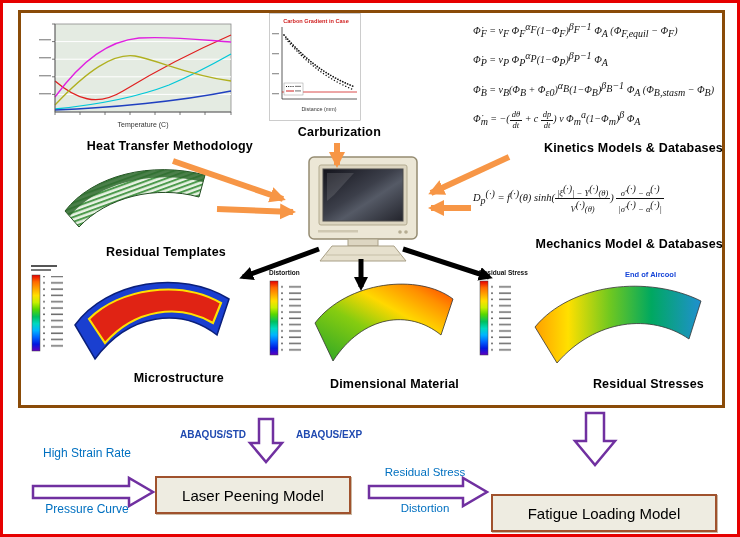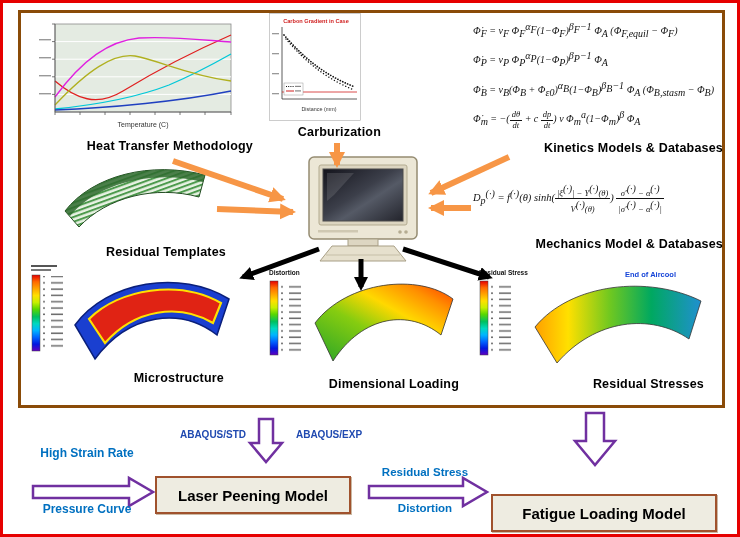--- a/index.html
+++ b/index.html
@@ -6,23 +6,23 @@
   body{background:#9a9a9a;font-family:"Liberation Sans",sans-serif}
   .page{position:relative;width:740px;height:537px;background:#fff;border:3px solid #e60000;overflow:hidden}
   .panel{position:absolute;left:15px;top:7px;width:707px;height:398px;border:3px solid #8a4b08;background:#fff}
   .abs{position:absolute}
   .img-label{position:absolute;font-weight:700;font-size:12.5px;color:#000;text-align:right;letter-spacing:.2px}
   .eq{position:absolute;font-family:"Liberation Serif",serif;font-style:italic;font-size:10px;color:#111}
   .eq-line{white-space:nowrap;margin-bottom:11px}
   .eq .frac{display:inline-block;text-align:center;vertical-align:middle;font-size:8.5px;line-height:1.1}
   .eq .num{display:block;border-bottom:1px solid #111;padding:0 2px}
   .eq .den{display:block;padding:0 2px}
-  .blue-label{position:absolute;color:#0070c0;font-weight:700;text-align:center;font-size:12px}
+  .blue-label{position:absolute;color:#0070c0;font-weight:400;text-align:center;font-size:12px}
   .abaqus-label{position:absolute;color:#1f49b0;font-weight:700;text-align:center;font-size:10px}
-  .model-box{position:absolute;height:38px;background:#eeece1;border:2px solid #a0522d;display:flex;align-items:center;justify-content:center;font-weight:700;font-size:15px;color:#000;box-shadow:1px 1px 0 #cbb9a4}
+  .model-box{position:absolute;height:38px;background:#eeece1;border:2px solid #a0522d;display:flex;align-items:center;justify-content:center;font-weight:400;font-size:15px;color:#000;box-shadow:1px 1px 0 #cbb9a4}
   .overlay{position:absolute;left:0;top:0;pointer-events:none}
   sub,sup{font-size:10px}
 </style>
 </head>
 <body>
 
 <svg width="0" height="0" style="position:absolute">
   <defs>
     <linearGradient id="grbow" x1="0" y1="0" x2="0" y2="1">
       <stop offset="0" stop-color="#e60000"></stop>
@@ -150,21 +150,21 @@
       <path d="M60,58 C90,28 150,18 192,42 L184,62 C150,42 106,48 76,82 Z" fill="#e02314" stroke="#ffe000" stroke-width="2.2"></path>
     </svg>
     <div class="img-label" style="left:18px;top:358px;width:185px">Microstructure</div>
 
     <svg class="abs" style="left:246px;top:252px" width="192" height="104" viewBox="0 0 192 104">
       <text x="2" y="10" font-size="6.5" font-weight="bold" fill="#111">Distortion</text>
       <rect x="3" y="16" width="8" height="74" fill="url(#grbow)" stroke="#444" stroke-width="0.5"></rect>
       <rect x="14" y="17" width="20" height="72" fill="url(#ptext)"></rect>
       <path d="M48,58 C80,16 152,8 186,34 L174,70 C142,44 96,50 66,96 Z" fill="url(#gdim)" stroke="#333" stroke-width="0.8"></path>
     </svg>
-    <div class="img-label" style="left:248px;top:364px;width:190px">Dimensional Loading</div>
+    <div class="img-label" style="left:248px;top:364px;width:190px">Dimensional Material</div>
 
     <svg class="abs" style="left:456px;top:252px" width="238" height="104" viewBox="0 0 238 104">
       <text x="2" y="10" font-size="6.5" font-weight="bold" fill="#111">Residual Stress</text>
       <text x="148" y="12" font-size="7.5" font-weight="bold" fill="#1544d8">End of Aircool</text>
       <rect x="3" y="16" width="8" height="74" fill="url(#grbow)" stroke="#444" stroke-width="0.5"></rect>
       <rect x="14" y="17" width="20" height="72" fill="url(#ptext)"></rect>
       <path d="M58,62 C94,18 172,10 224,36 L212,74 C174,48 118,54 80,98 Z" fill="url(#gres)" stroke="#333" stroke-width="0.8"></path>
     </svg>
     <div class="img-label" style="left:468px;top:364px;width:215px">Residual Stresses</div>
   </div>

